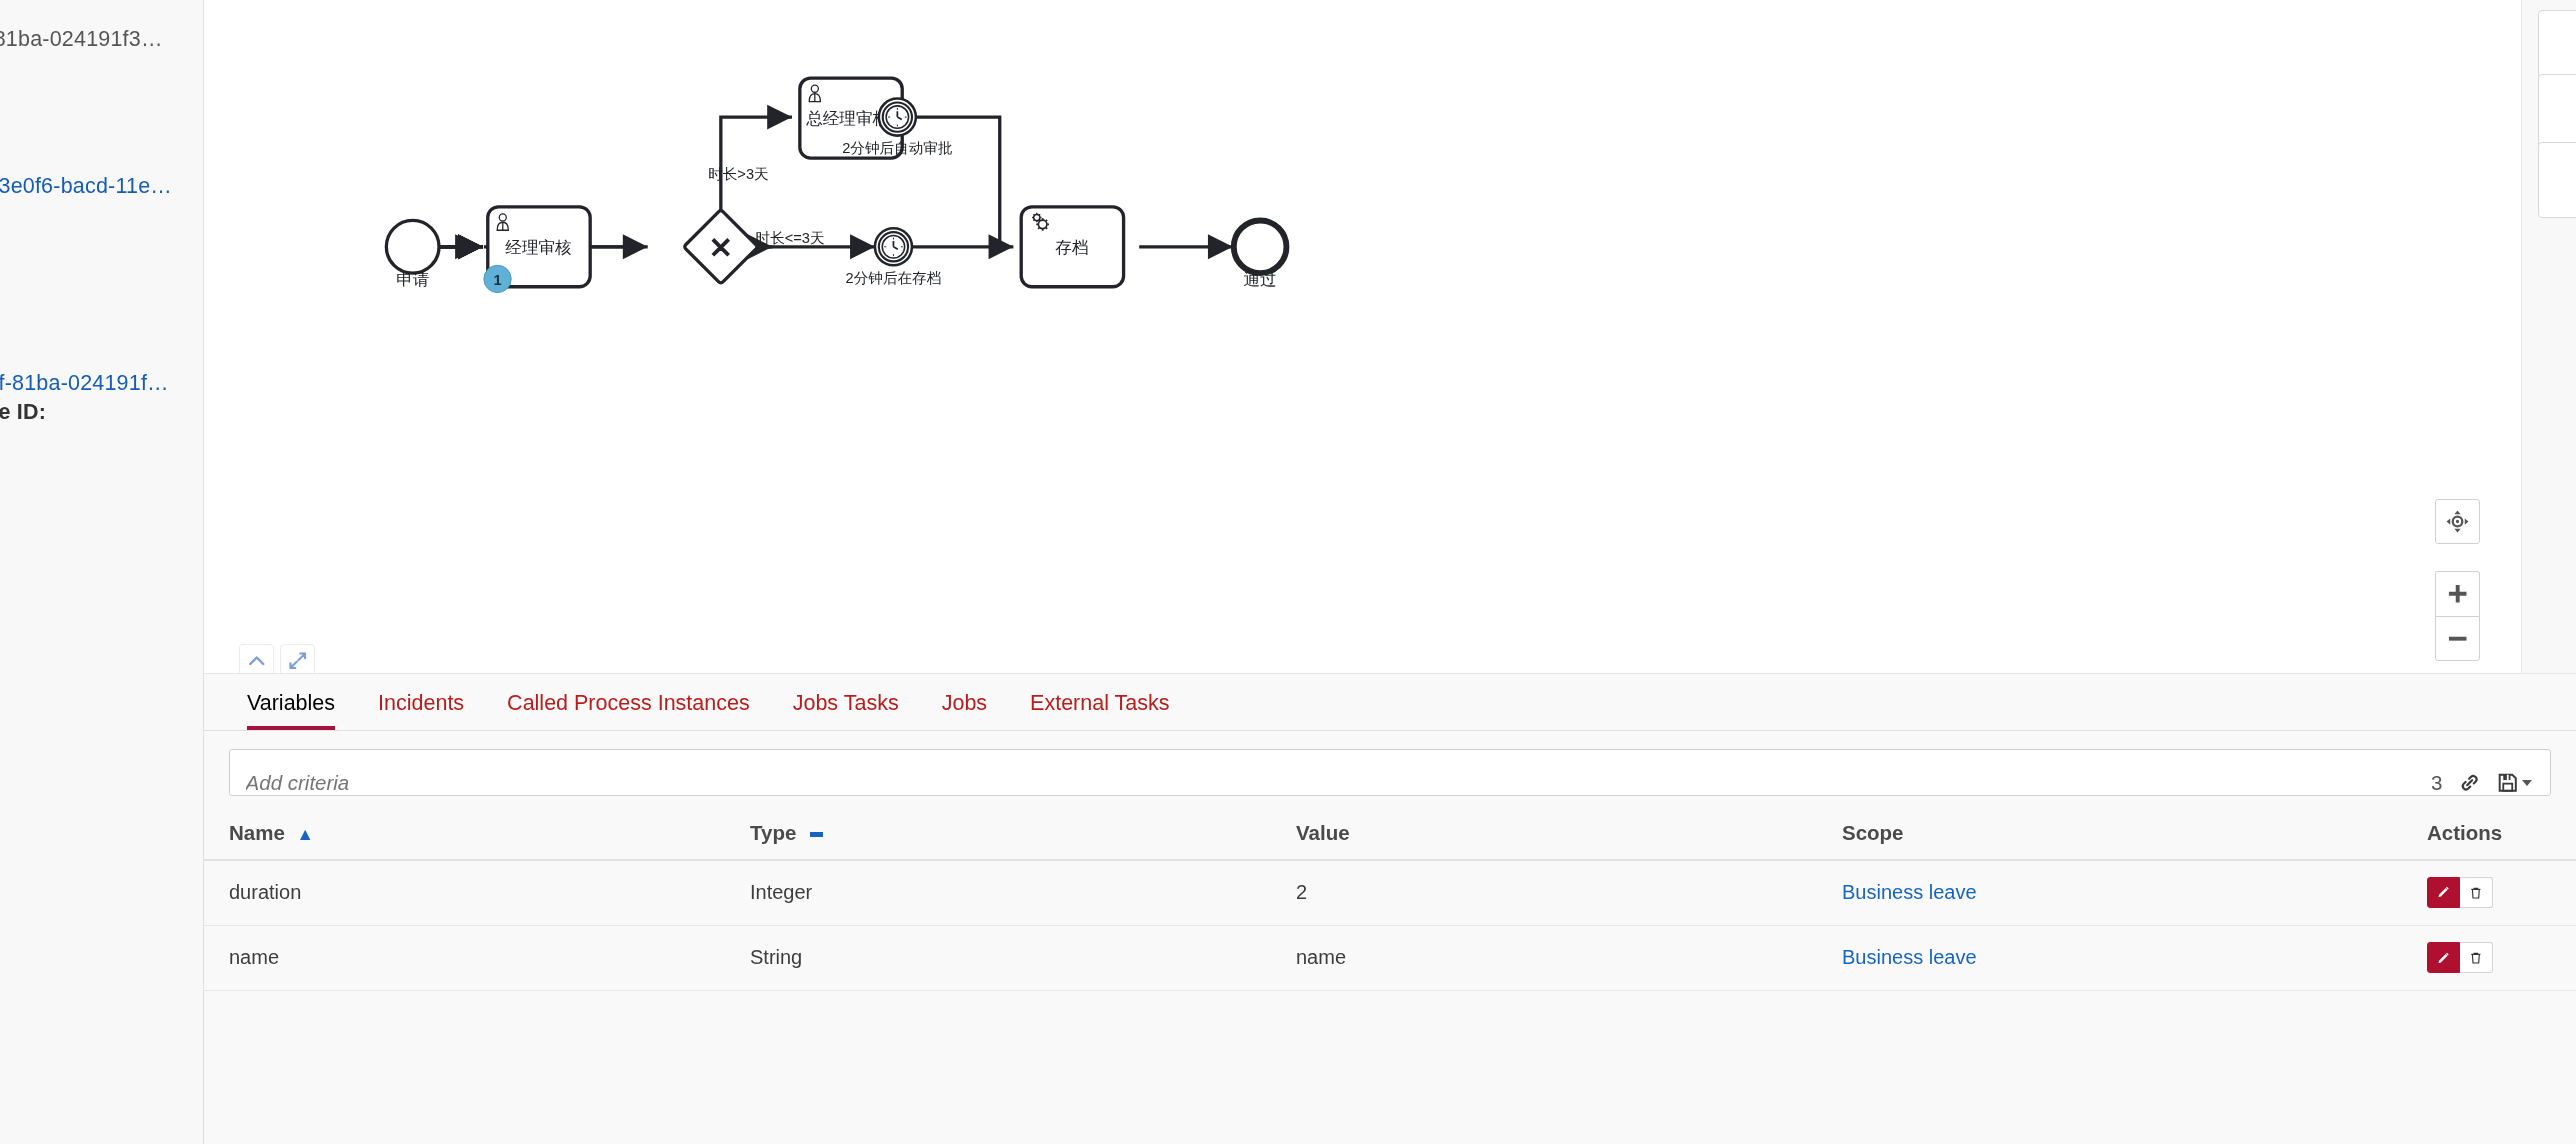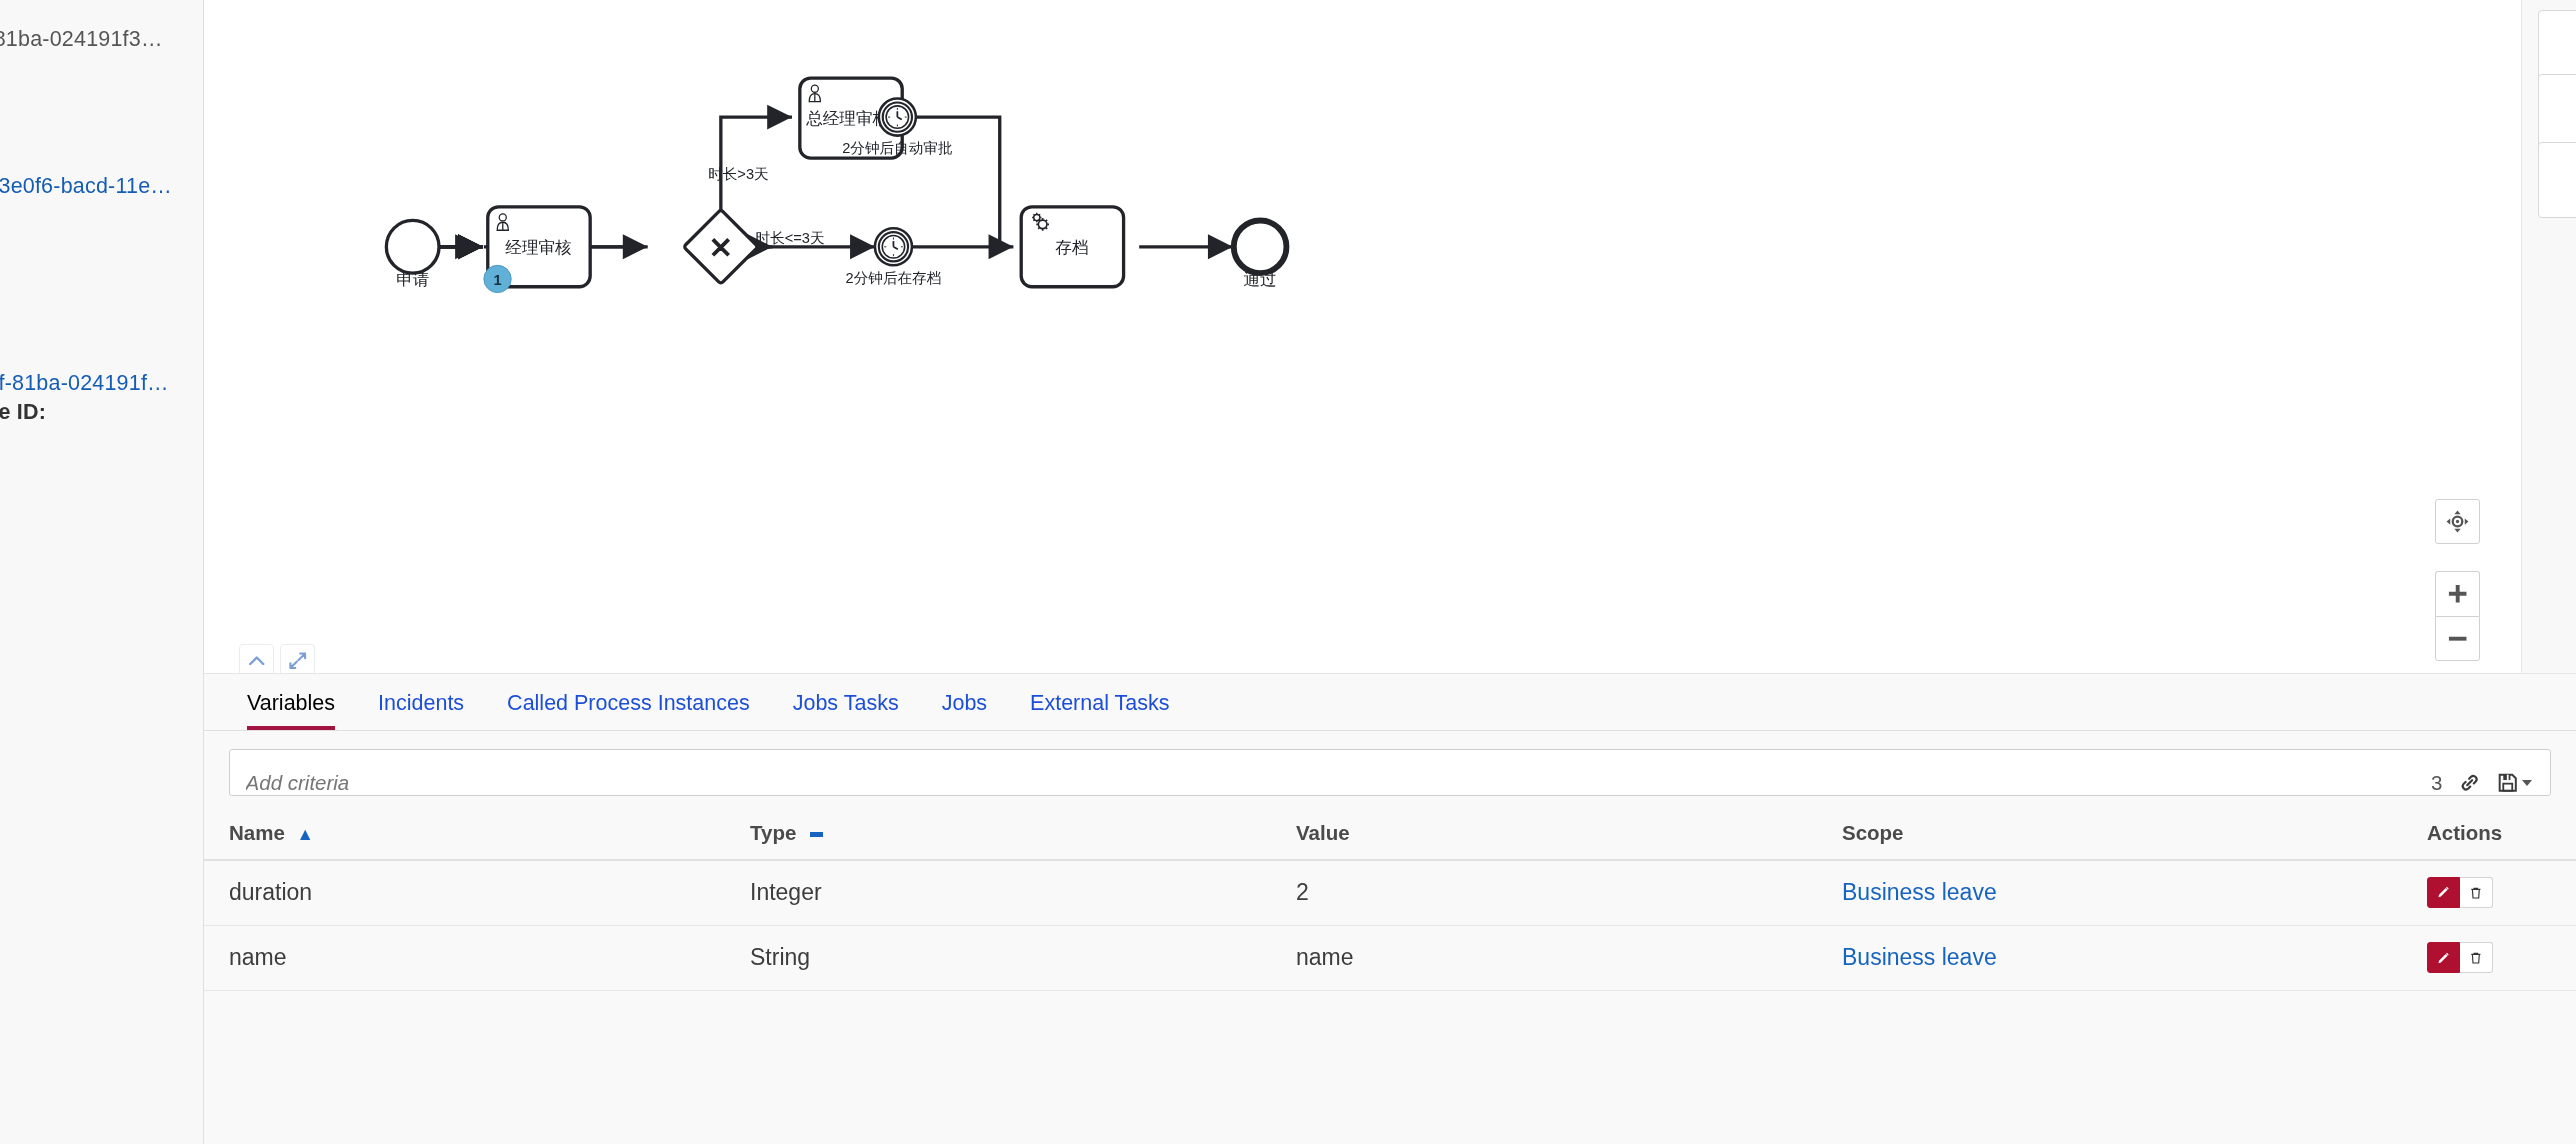--- a/index.html
+++ b/index.html
@@ -66,21 +66,21 @@
   .detail-panel {
     position: absolute; left: 204px; top: 673px; right: 0; bottom: 0;
     background: #f9f9f9; border-top: 1px solid #e5e5e5;
   }
   .tabbar {
     position: relative; height: 57px; padding: 0 25px;
     display: flex; align-items: flex-end; gap: 0;
     border-bottom: 1px solid #e0e0e0; background: #f9f9f9;
   }
   .tab {
-    position: relative; padding: 0 21.5px 13.7px 21.5px; font-size: 21.5px; color: #1d4ed8;
+    position: relative; padding: 0 21.5px 13.7px 21.5px; font-size: 21.5px; color: #b91c1c;
     cursor: pointer; white-space: nowrap;
   }
   .tab:first-child { padding-left: 0; margin-left: 18px; }
   .tab.active { color: #000; }
   .tab.active::after {
     content: ""; position: absolute; left: 0; right: 21.5px; bottom: 0;
     height: 3.9px; background: #a4123f;
   }
 
   .criteria-row { padding: 17.6px 25px 0 25px; }
@@ -101,21 +101,21 @@
     border-right: 5.9px solid transparent; border-top: 6.8px solid #555; margin-left: 3.9px;
   }
 
   
   .var-table { width: 100%; border-collapse: collapse; margin-top: 15.6px; }
   .var-table th {
     text-align: left; font-size: 20.5px; font-weight: bold; color: #4a4a4a;
     padding: 9.8px 0 13.7px 0; border-bottom: 2px solid #e1e1e1;
   }
   .var-table td {
-    font-size: 23px; color: #3d3d3d; padding: 16.6px 0;
+    font-size: 20px; color: #3d3d3d; padding: 16.6px 0;
     border-bottom: 1px solid #e6e6e6;
   }
   .col-name { width: 546px; padding-left: 25px !important; }
   .col-type { width: 546px; }
   .col-value { width: 546px; }
   .col-scope { width: 585px; }
   .col-actions { text-align: left; padding-right: 25px !important; }
   .sort-asc { color: #1664c0; font-size: 17.6px; margin-left: 5.9px; }
   .sort-none {
     display: inline-block; width: 12.7px; height: 4.9px; background: #1664c0;

